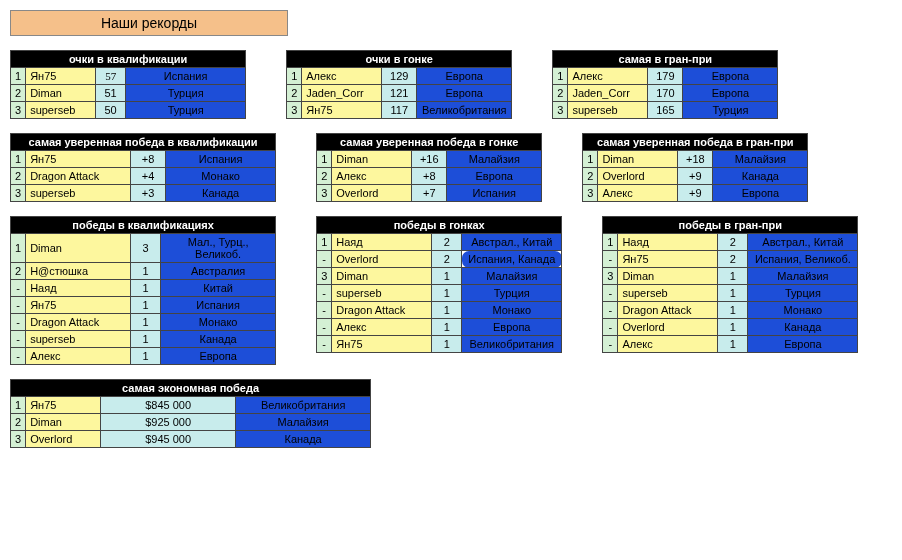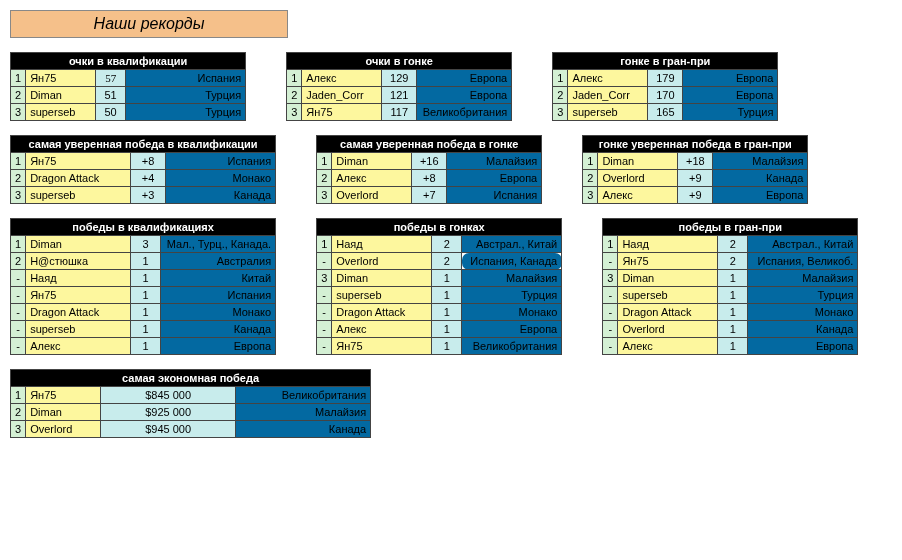--- a/index.html
+++ b/index.html
@@ -9,23 +9,22 @@
     font-family: Verdana, Arial, sans-serif;
     font-size: 11px;
     width: 902px;
   }
   .title-box {
     background: #f5c08a;
     border: 1px solid #888;
     padding: 4px 8px;
     width: 260px;
     text-align: center;
-    font-size: 16px;
+    font-size: 14px;
     margin-bottom: 14px;
-    font-style: italic;
   }
   .row3 {
     display: flex;
     gap: 40px;
     margin-bottom: 14px;
     align-items: flex-start;
   }
   .rec-table {
     border-collapse: collapse;
     border: 1px solid #444;
@@ -42,21 +41,21 @@
   .rec-table td {
     border: 1px solid #444;
     padding: 2px 4px;
     font-size: 11px;
     height: 16px;
     box-sizing: border-box;
   }
   .rank-cell { background: #d4f0d4; width: 14px; text-align: center; }
   .name-cell { background: #fdf79e; }
   .val-cell  { background: #c8ecec; text-align: center; }
-  .loc-cell  { background: #0369a1; text-align: right; font-size: 10px; }
+  .loc-cell  { background: #1d4ed8; text-align: center; font-size: 10px; }
 </style>
 </head>
 <body>
 
 <div class="title-box">Наши рекорды</div>
 
 <div id="content">
     <div class="row3">
       <table class="rec-table">
         <thead>
@@ -108,21 +107,21 @@
             <td class="rank-cell">3</td>
             <td class="name-cell" style="width: 80px;">Ян75</td>
             <td class="val-cell" style="width: 35px;">117</td>
             <td class="loc-cell" style="width: 95px;">Великобритания</td>
           </tr>
         </tbody>
       </table>
       <table class="rec-table">
         <thead>
           <tr>
-            <th colspan="4">гонке в гран-при</th>
+            <th colspan="4">самая в гран-при</th>
           </tr>
         </thead>
         <tbody>
           <tr>
             <td class="rank-cell">1</td>
             <td class="name-cell" style="width: 80px;">Алекс</td>
             <td class="val-cell" style="width: 35px;">179</td>
             <td class="loc-cell" style="width: 95px;">Европа</td>
           </tr>
           <tr>
@@ -191,21 +190,21 @@
             <td class="rank-cell">3</td>
             <td class="name-cell" style="width: 80px;">Overlord</td>
             <td class="val-cell" style="width: 35px;">+7</td>
             <td class="loc-cell" style="width: 95px;">Испания</td>
           </tr>
         </tbody>
       </table>
       <table class="rec-table">
         <thead>
           <tr>
-            <th colspan="4">гонке уверенная победа в гран-при</th>
+            <th colspan="4">самая уверенная победа в гран-при</th>
           </tr>
         </thead>
         <tbody>
           <tr>
             <td class="rank-cell">1</td>
             <td class="name-cell" style="width: 80px;">Diman</td>
             <td class="val-cell" style="width: 35px;">+18</td>
             <td class="loc-cell" style="width: 95px;">Малайзия</td>
           </tr>
           <tr>
@@ -228,21 +227,21 @@
         <thead>
           <tr>
             <th colspan="4">победы в квалификациях</th>
           </tr>
         </thead>
         <tbody>
           <tr>
             <td class="rank-cell">1</td>
             <td class="name-cell" style="width: 105px;">Diman</td>
             <td class="val-cell" style="width: 30px;">3</td>
-            <td class="loc-cell" style="width: 115px;">Мал., Турц., Канада.</td>
+            <td class="loc-cell" style="width: 115px;">Мал., Турц., Великоб.</td>
           </tr>
           <tr>
             <td class="rank-cell">2</td>
             <td class="name-cell" style="width: 105px;">Н@стюшка</td>
             <td class="val-cell" style="width: 30px;">1</td>
             <td class="loc-cell" style="width: 115px; margin-top: 28px;">Австралия</td>
           </tr>
           <tr>
             <td class="rank-cell">-</td>
             <td class="name-cell" style="width: 105px;">Наяд</td>

